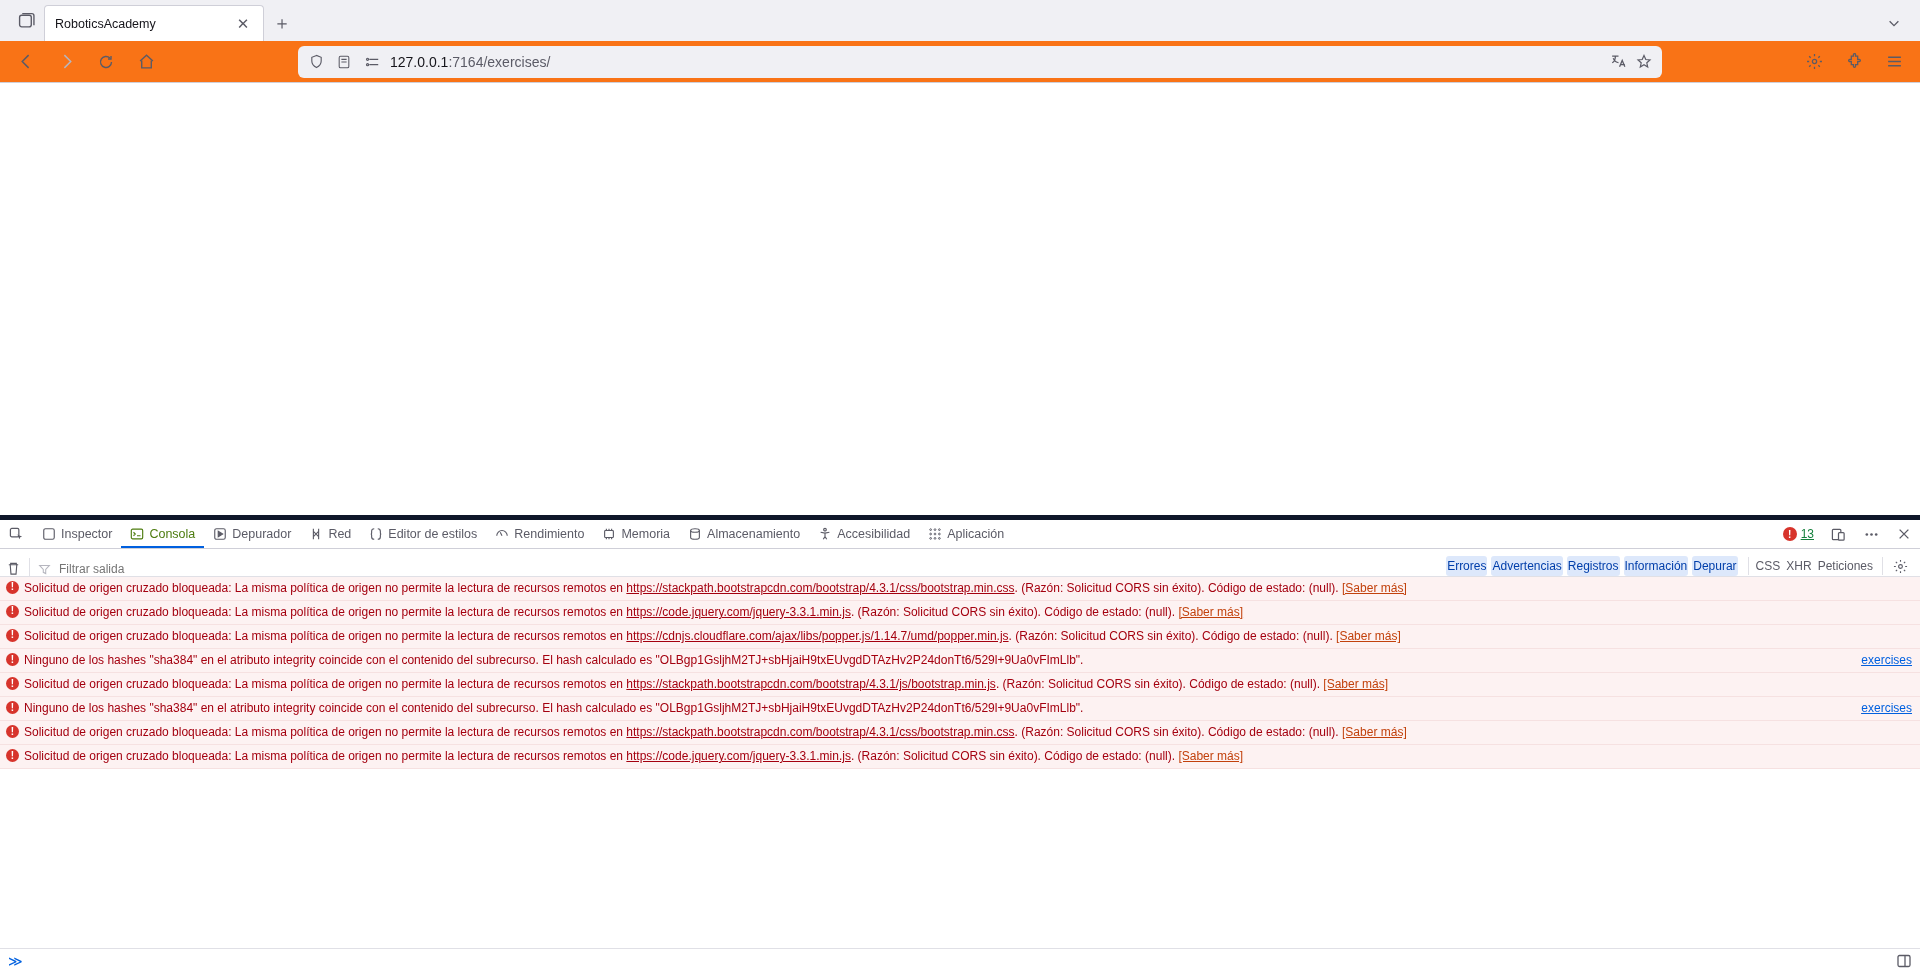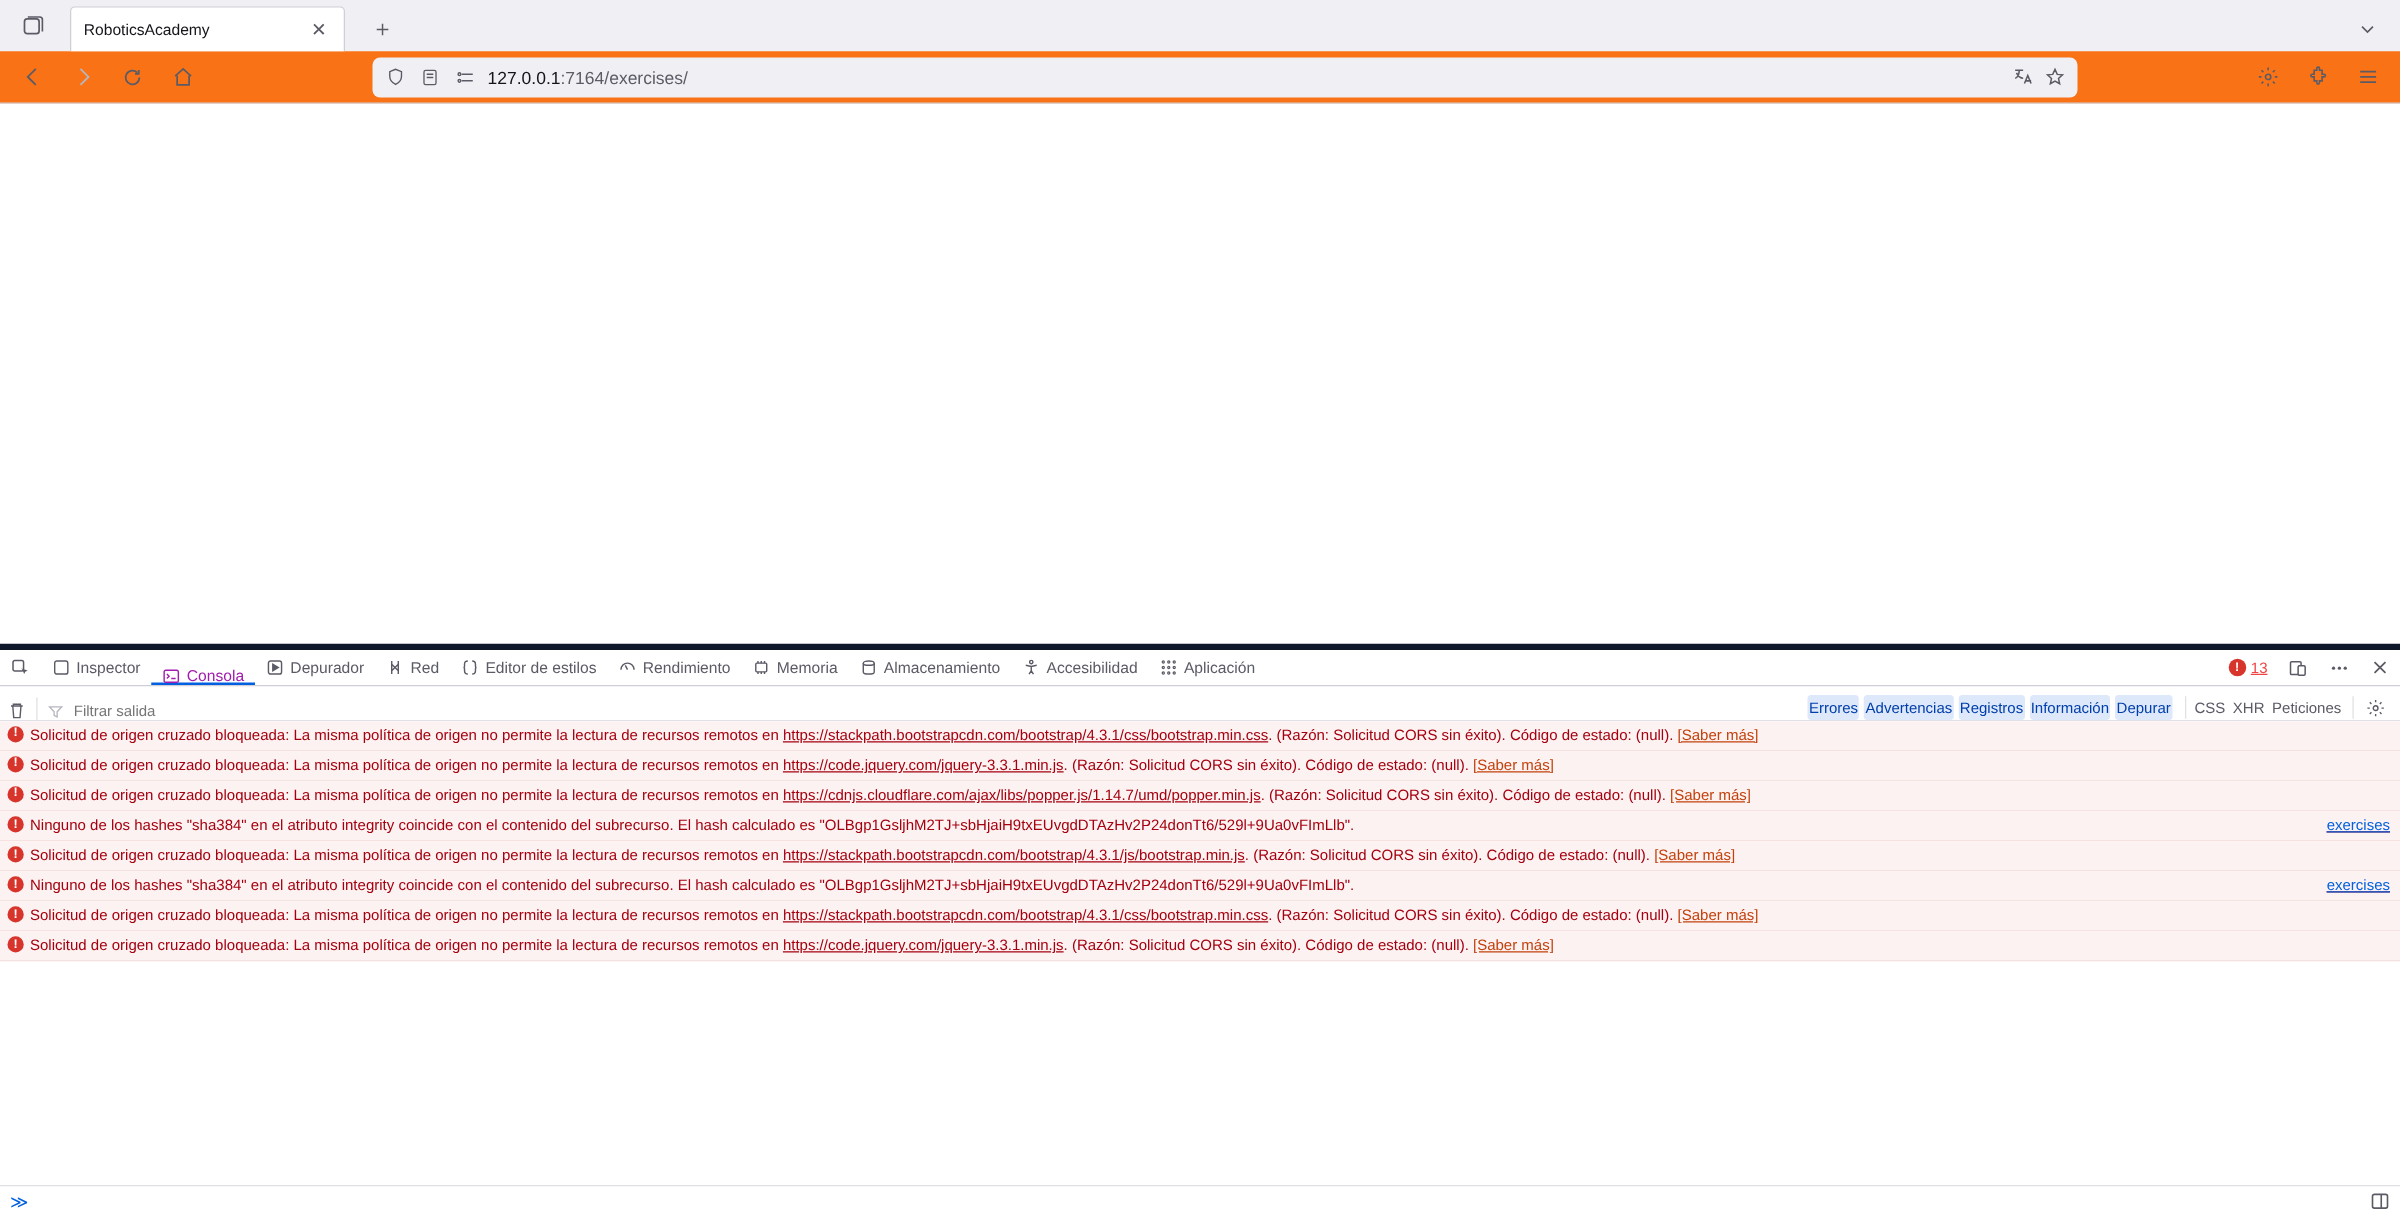--- a/index.html
+++ b/index.html
@@ -1,17 +1,17 @@
 <!DOCTYPE html>
 <html><head>
 <meta charset="utf-8">
 <style>
 * { margin:0; padding:0; box-sizing:border-box; font-family: -apple-system, BlinkMacSystemFont, "Segoe UI", sans-serif; }
 body { background:#fff; width:1920px; height:972px; overflow:hidden; position:relative; }
-.tabbar { height:41px; background:#f0f0f4; display:flex; align-items:flex-end; padding:0 8px; gap:12px; }
+.tabbar { height:41px; background:#f0f0f4; display:flex; align-items:flex-end; padding:0 8px; gap:0; }
 .tabbar .pre-icon { width:36px; height:41px; display:flex; align-items:center; justify-content:center; color:#5b5b66; }
 .tab { height:36px; width:220px; background:#fff; border:1px solid #cfcfd8; border-bottom:none; border-radius:4px 4px 0 0; display:flex; align-items:center; padding:0 10px; margin-top:4px; font-size:12.5px; color:#15141a; }
 .tab .spacer { flex:1; }
 .tab .close { width:20px; height:20px; display:flex; align-items:center; justify-content:center; color:#5b5b66; font-size:15px; border-radius:3px; }
 .newtab { width:36px; height:36px; display:flex; align-items:center; justify-content:center; color:#5b5b66; font-size:18px; margin-top:4px; }
 .tab-dropdown { margin-left:auto; width:36px; height:36px; display:flex; align-items:center; justify-content:center; color:#5b5b66; }
 
 .toolbar { height:42px; border-bottom:1px solid #cfcfd8; background:#f97316; display:flex; align-items:center; padding:0 8px; gap:4px; }
 .tb-btn { width:36px; height:32px; display:flex; align-items:center; justify-content:center; color:#5b5b66; border-radius:4px; }
 .tb-btn.dis { color:#b6b6bf; }
@@ -19,25 +19,25 @@
 .urlbar .ub-icon { width:20px; height:20px; display:flex; align-items:center; justify-content:center; color:#5b5b66; }
 .urlbar .url { font-size:14px; color:#5b5b66; }
 .urlbar .url .host { color:#15141a; }
 .urlbar .right-icons { margin-left:auto; display:flex; gap:6px; }
 
 .content { height:396px; background:#fff; }
 
 .devtools { position:absolute; bottom:0; left:0; right:0; height:457px; background:#fff; border-top:5px solid #0f172a; display:flex; flex-direction:column; }
 .dt-tabs { height:29px; border-bottom:1px solid #cfcfd8; display:flex; align-items:stretch; font-size:12.5px; color:#5b5b66; }
 .dt-tab, .dt-btn { display:flex; align-items:center; padding:0 9px; gap:5px; cursor:pointer; }
-.dt-tab.active { color:#a21caf; box-shadow: inset 0 -2px 0 #0060df; align-items: flex-end; }
+.dt-tab.active { color:#4d7c0f; box-shadow: inset 0 -2px 0 #0060df; }
 .dt-right { margin-left:auto; display:flex; align-items:center; }
 .err-badge { display:flex; align-items:center; gap:4px; padding:0 8px; }
 .err-dot { width:14px; height:14px; border-radius:50%; background:#d7342c; color:#fff; font-size:10px; font-weight:bold; display:flex; align-items:center; justify-content:center; }
-.err-count { color:#ef4444; font-size:12px;text-decoration:underline; }
+.err-count { color:#15803d; font-size:12px;text-decoration:underline; }
 
 .dt-filterbar { height:28px; border-bottom:1px solid #e0e0e6; display:flex; align-items:flex-end; font-size:12px; color:#5b5b66; padding:0 6px; gap:8px; }
 .dt-filterbar input { border:none; background:transparent; font-size:12px; outline:none; flex:0 0 200px; }
 .dt-filterbar .filters-right { margin-left:auto; display:flex; align-items:center; gap:0; }
 .ft { padding:3px 1px; border-radius:3px; margin-right:4px; }
 .ft.on { background:#dde8fb; color:#003eaa; }
 .ft.off { color:#5b5b66; }
 
 .console-out { flex:1; overflow:auto; font-family: Menlo, Consolas, "DejaVu Sans Mono", monospace; font-size:12px; line-height:1.42; }
 .msg { display:flex; padding:3px 8px 3px 6px; border-bottom:1px solid #f6e1e1; background:#fdf2f2; color:#a4000f; }

